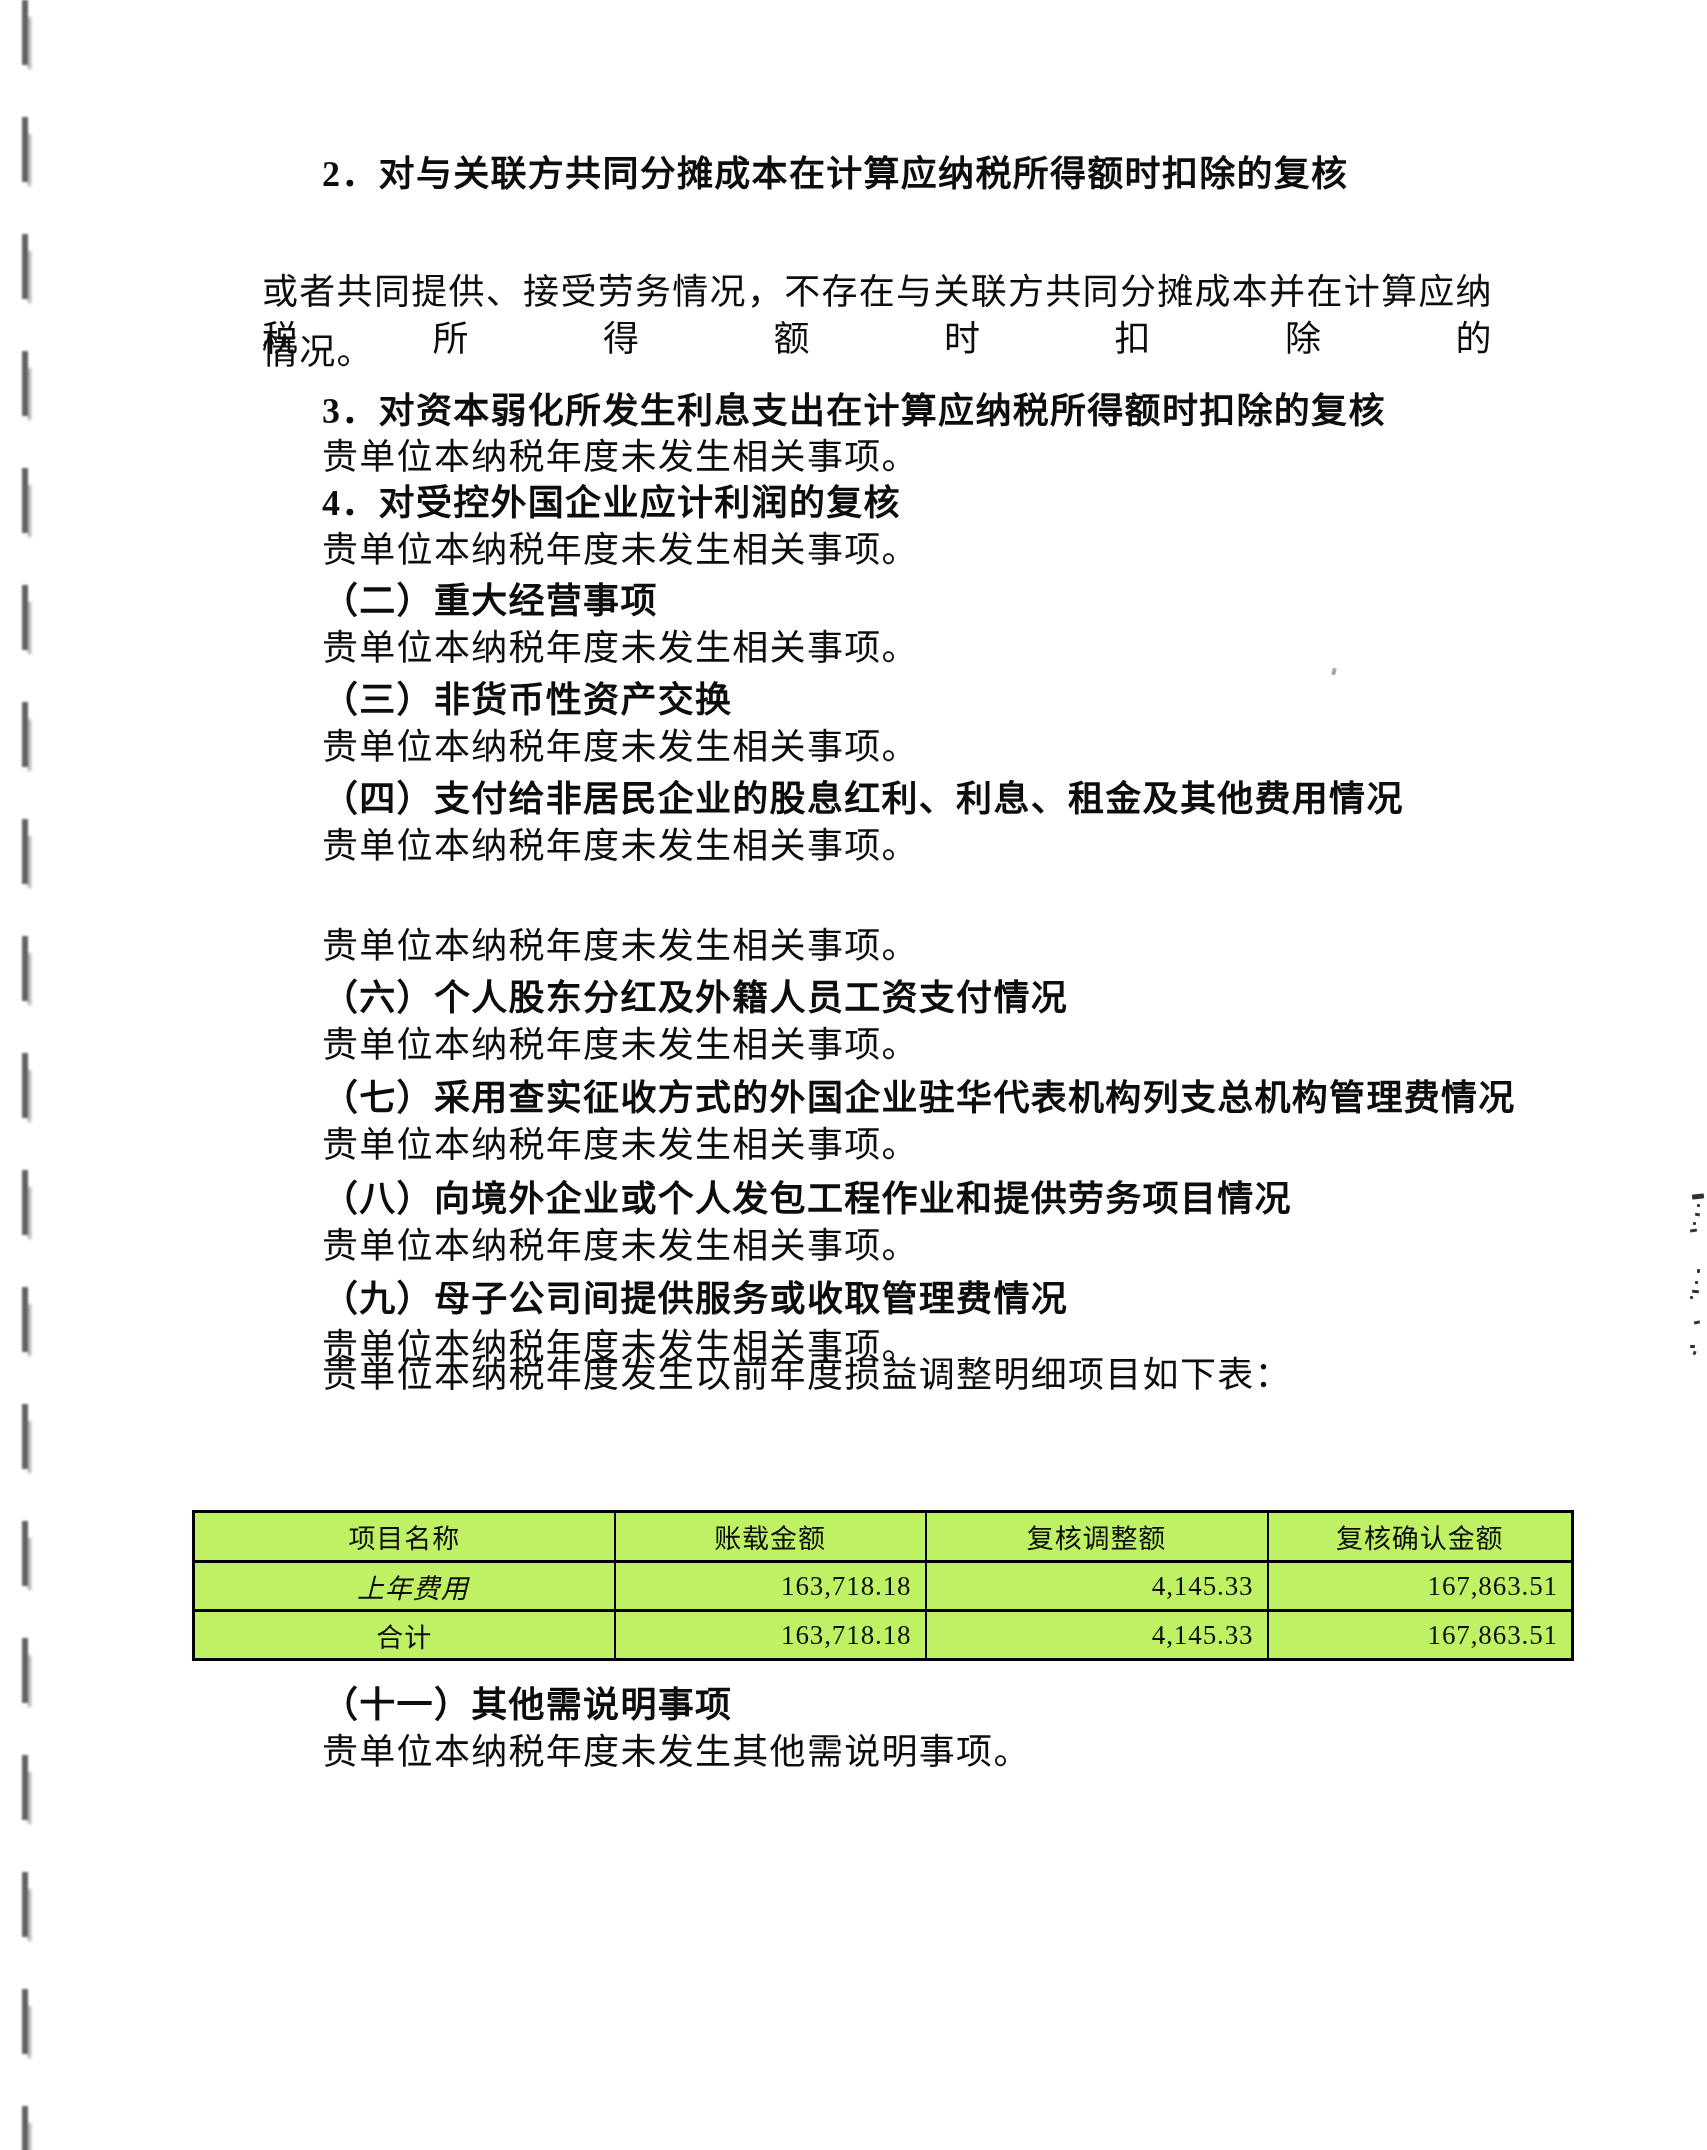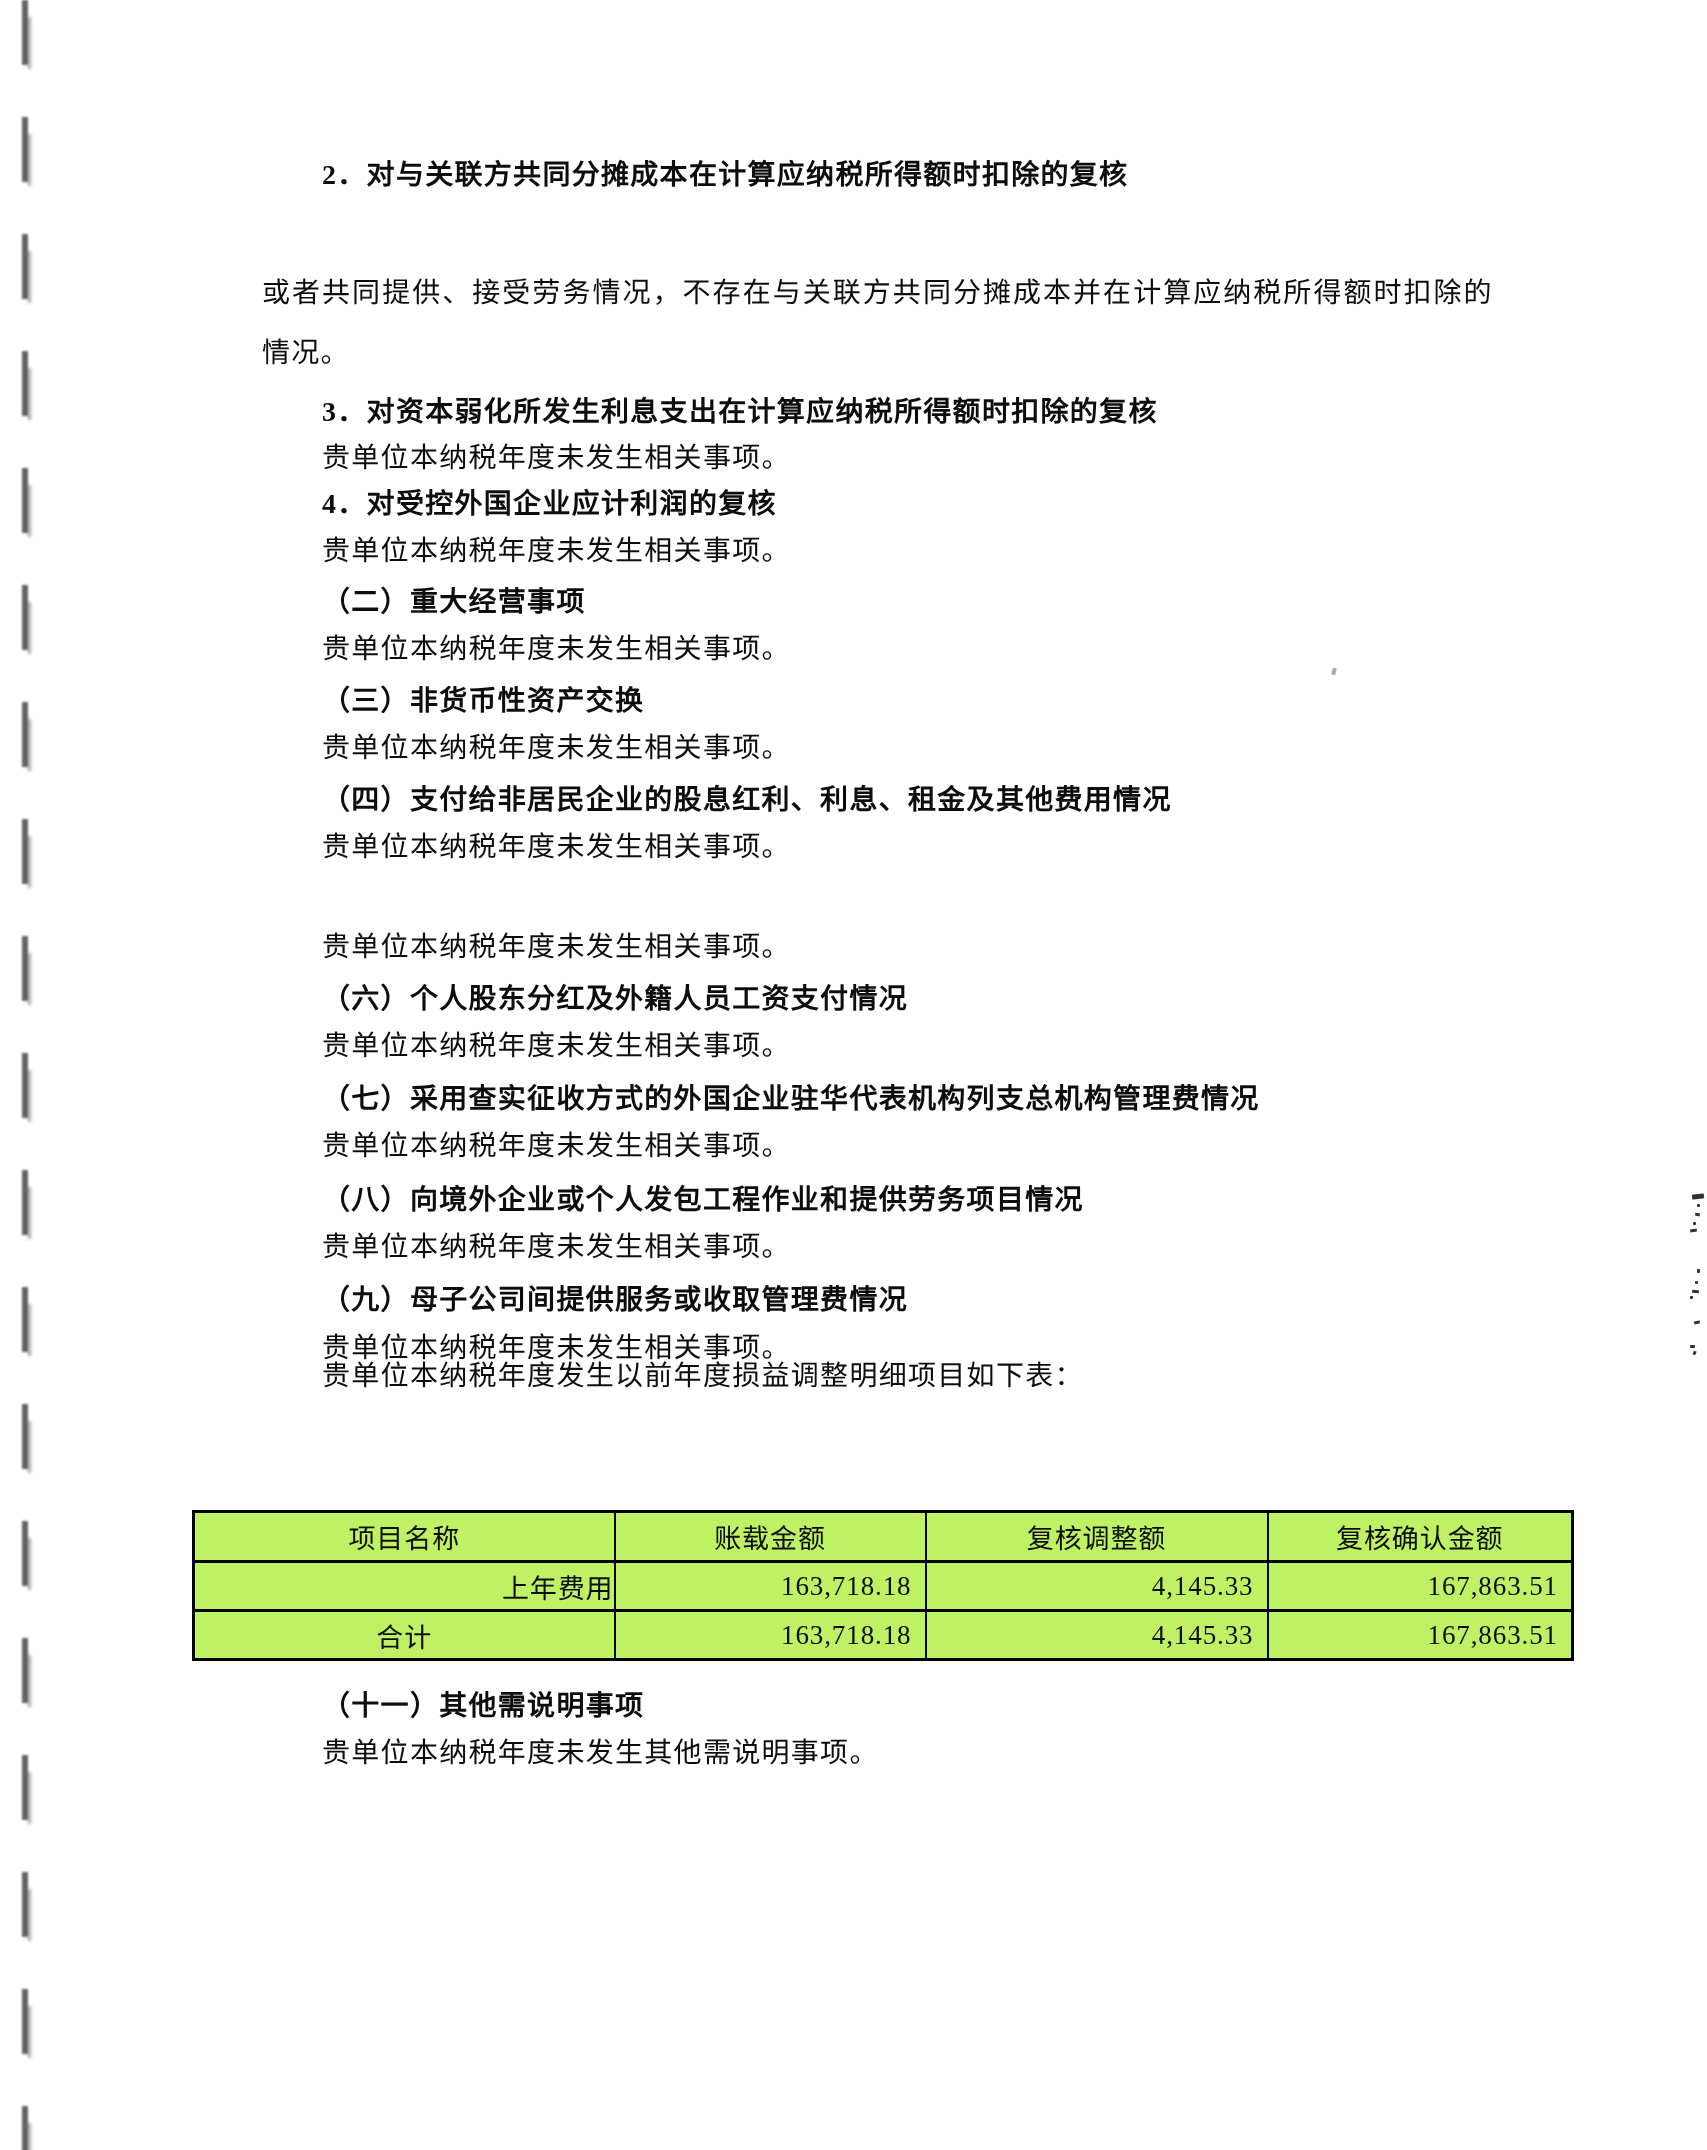--- a/index.html
+++ b/index.html
@@ -9,21 +9,21 @@
     background:#ffffff;
     overflow:hidden;
     font-family:"Liberation Serif","DejaVu Serif",serif;
     color:#0d0d0d;
   }
   
   .line{
     position:absolute;
     left:262px;width:1230px;height:47px;
     line-height:47px;
-    font-size:28px;
+    font-size:36px;
     letter-spacing:1.3px;
     white-space:nowrap;
   }
   .line.h{font-weight:700;}
   .line.ind{text-indent:60px;}
   .line.fill{
     letter-spacing:0.4px;
     white-space:normal;
     text-align:justify;
     text-align-last:justify;
@@ -43,21 +43,21 @@
     border-top-width:3px;
     border-bottom-width:3px;
     font-size:27px;
     font-weight:400;
     padding:0;
     height:46px;
     letter-spacing:0.9px;
     overflow:hidden;
   }
   .adj-table thead th{height:47px;text-align:center;}
-  .t-left{text-align:right;padding-left:17px !important;}
+  .t-left{text-align:center;padding-left:17px !important;font-style:italic;}
   .t-center{text-align:center;}
   .t-num{text-align:right;padding-right:13px !important;}
   
   .scan-edge{
     position:absolute;
     left:22.4px;top:0;
     width:5.6px;height:100%;
     background:repeating-linear-gradient(
       to bottom,
       rgba(25,25,25,0.8) 0px 65px,

